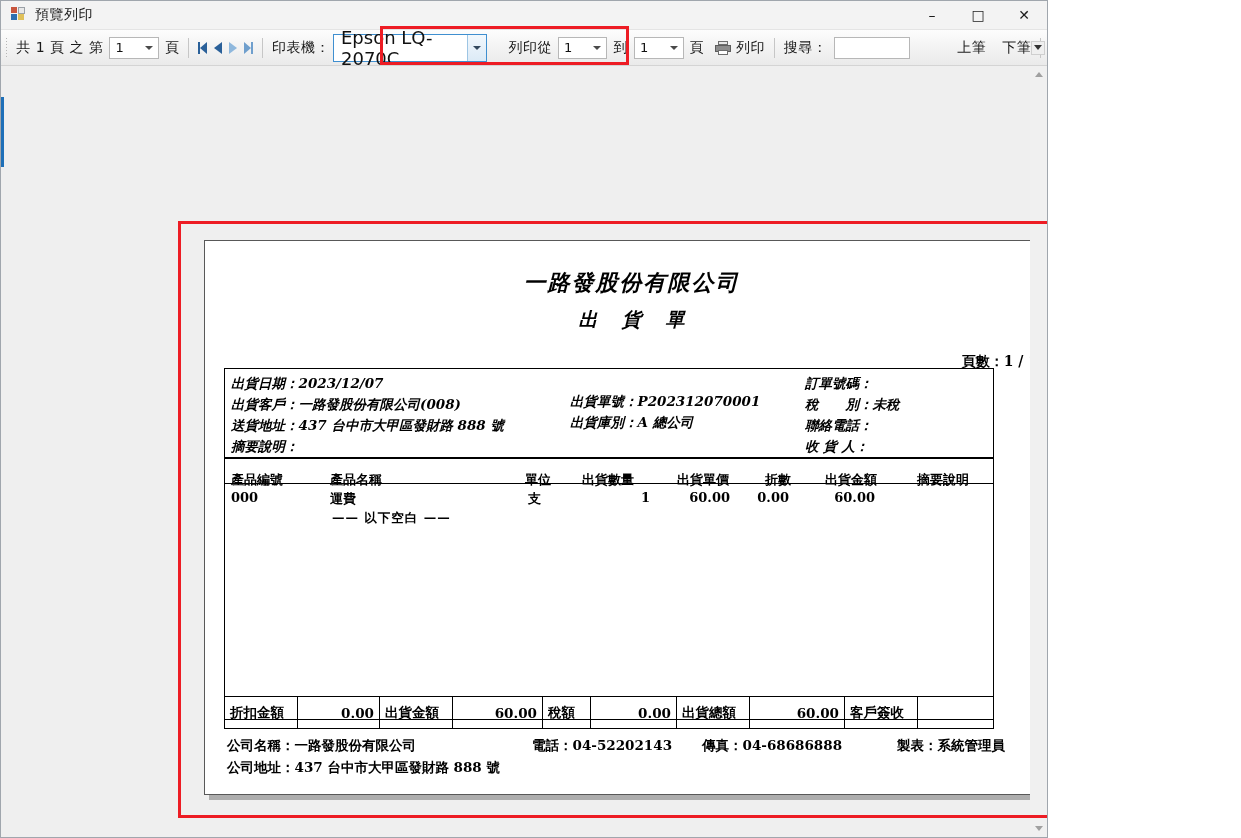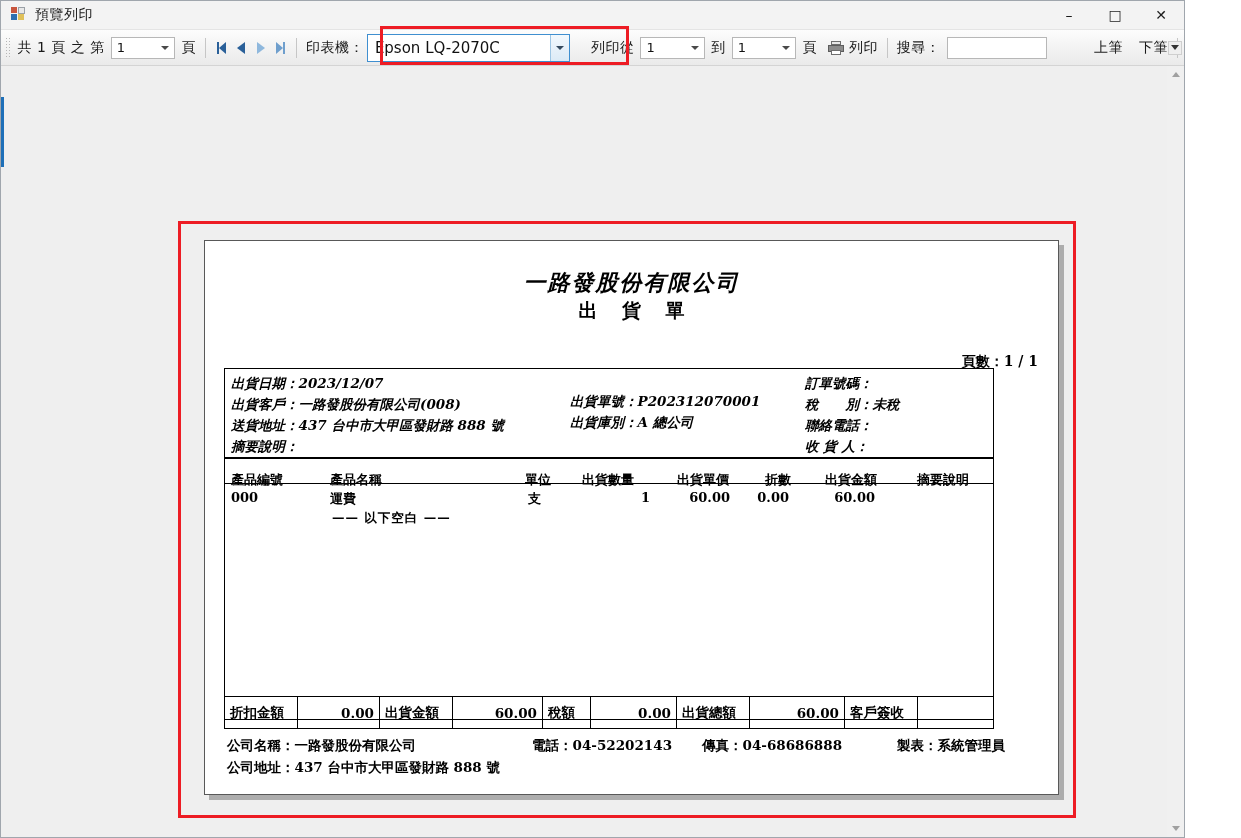--- a/index.html
+++ b/index.html
@@ -8,21 +8,21 @@
     width: 1241px; height: 838px;
     overflow: hidden;
     background: #ffffff;
     font-family: "Liberation Sans", sans-serif;
   }
 
   
   #window {
     position: absolute;
     left: 0; top: 0;
-    width: 1185px; height: 838px;
+    width: 1048px; height: 838px;
     background: #000000;
     border: 1px solid #a0a6ad;
     display: flex;
     flex-direction: column;
   }
 
   
   #titlebar {
     height: 29px;
     min-height: 29px;
@@ -113,21 +113,21 @@
 
   #printer-combo {
     width: 220px; height: 28px;
     border: 1px solid #3f8fd0;
     background: #fff;
     position: relative;
     display: inline-flex;
     align-items: center;
   }
   #printer-combo .val {
-    font-size: 15px; color: #111; padding-left: 7px;
+    font-size: 18px; color: #111; padding-left: 7px;
     font-family: "DejaVu Sans", sans-serif;
   }
   #printer-combo .dd {
     position: absolute; right: 0; top: 0; bottom: 0;
     width: 19px;
     background: linear-gradient(#f2f8fd, #dceaf6);
     border-left: 1px solid #9dc5e4;
     display: flex; align-items: center; justify-content: center;
   }
   #printer-combo .dd i {
@@ -240,20 +240,22 @@
     text-align: center;
     font-size: 22px;
     letter-spacing: 2px;
     margin-top: 27px;
     font-style: italic;
   }
   #rpt-doctype {
     text-align: center;
     font-size: 19px;
     letter-spacing: 9px;
+    margin-top: 9px;
+    font-style: italic;
     padding-left: 9px;
   }
   #rpt-pageno {
     position: absolute;
     right: 20px; top: 85px;
     font-size: 14px;
   }
 
   #rpt-head-box {
     position: absolute;

